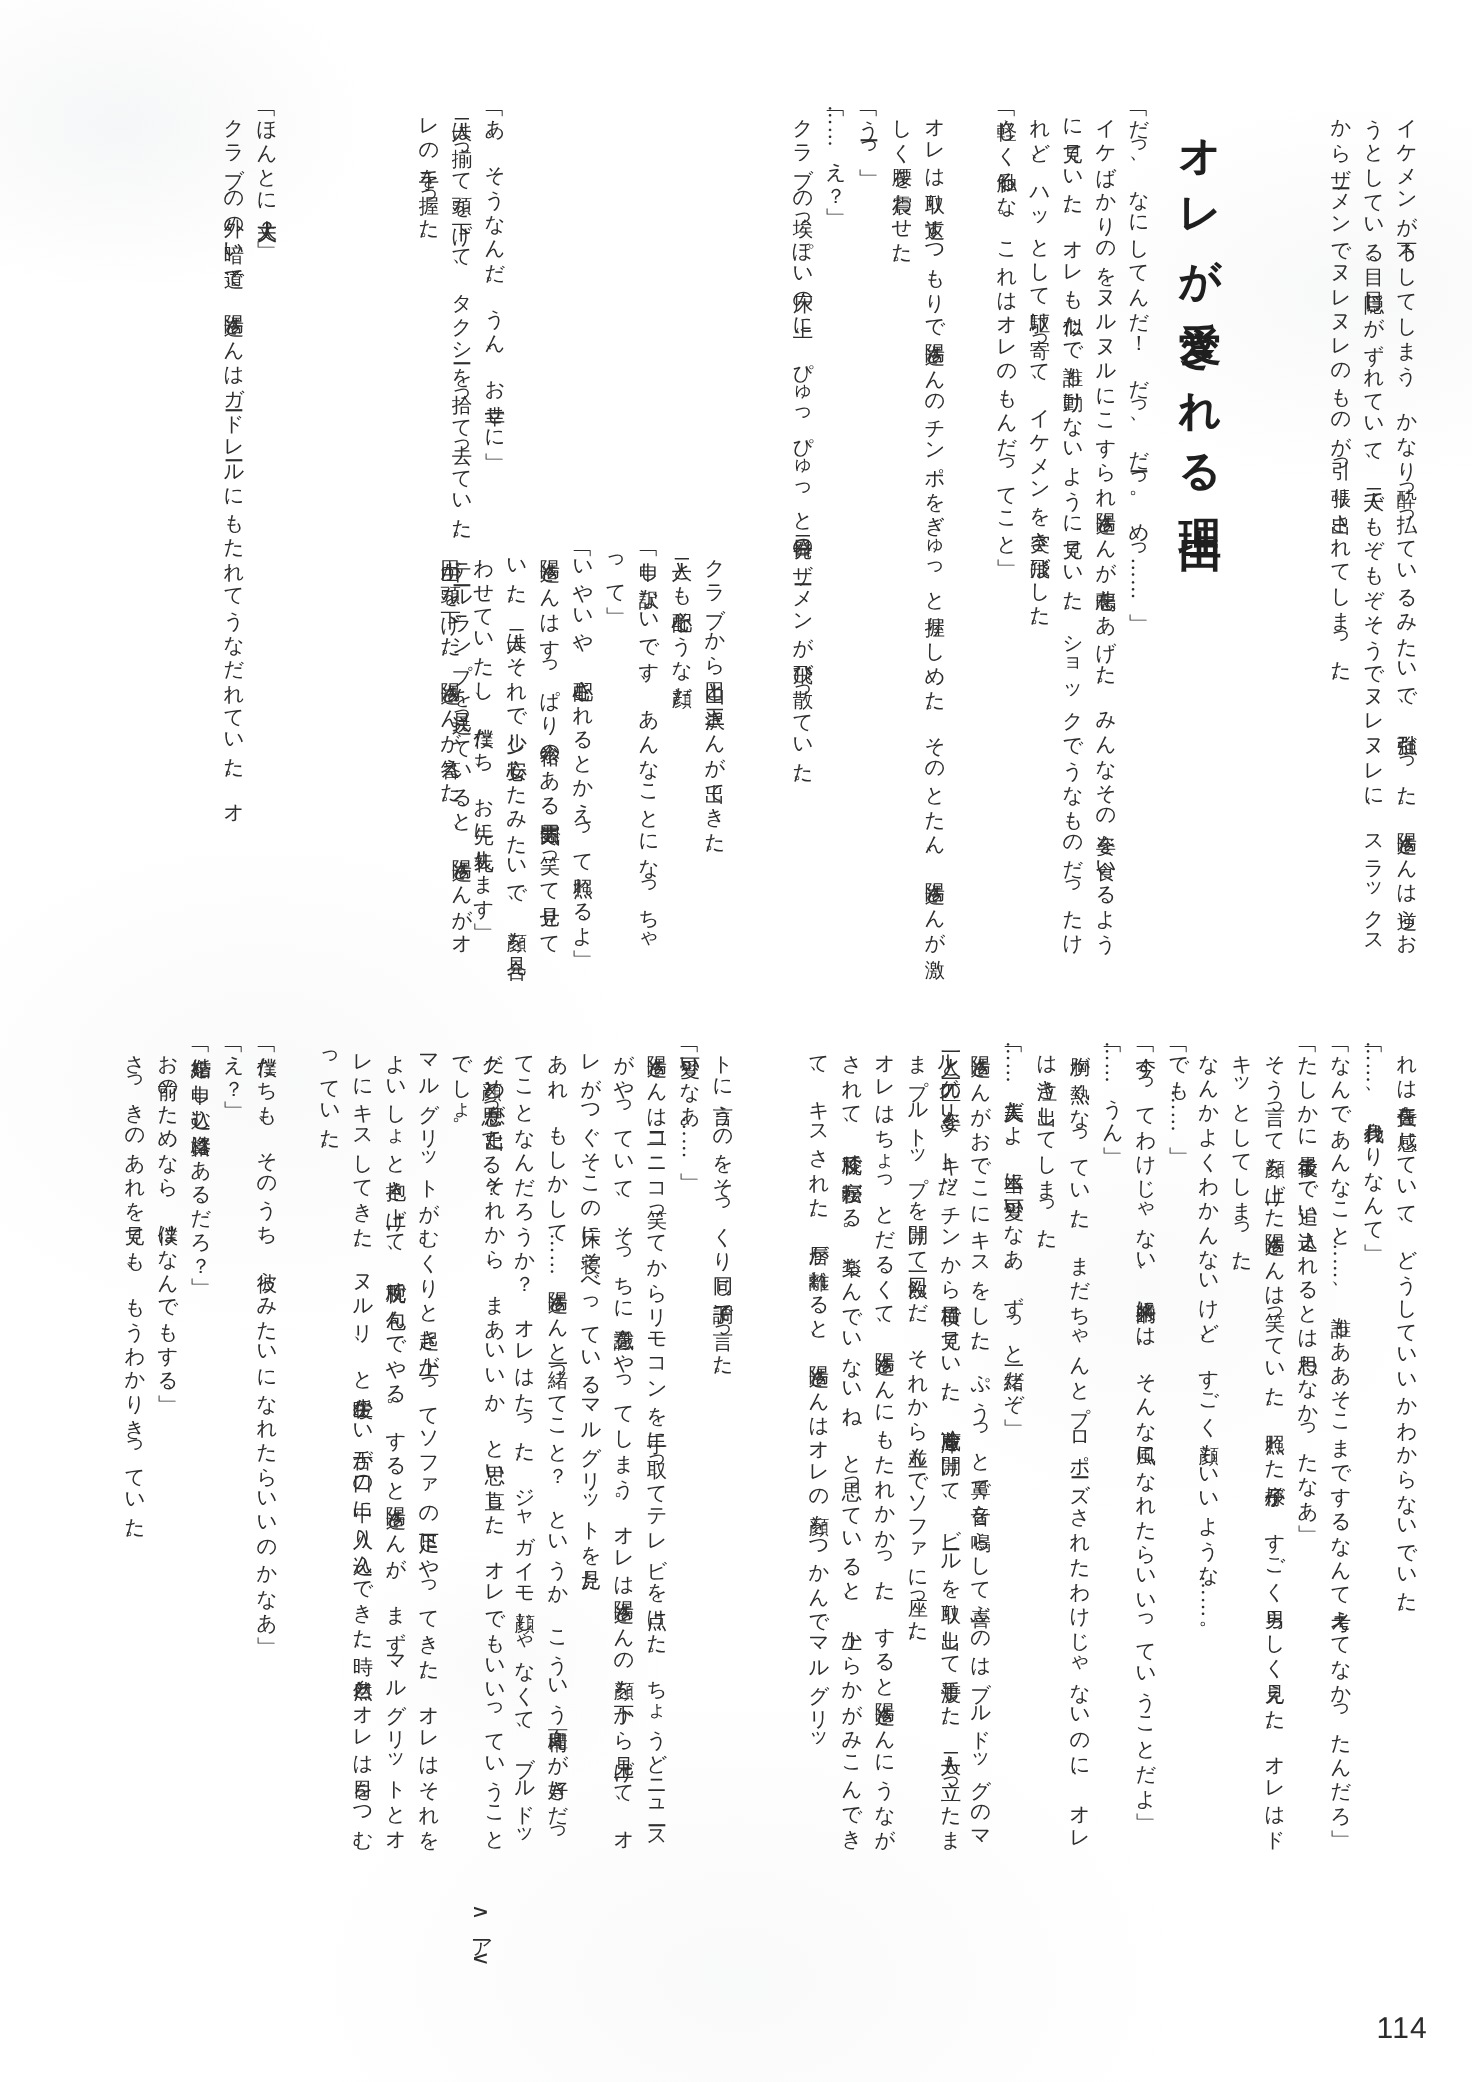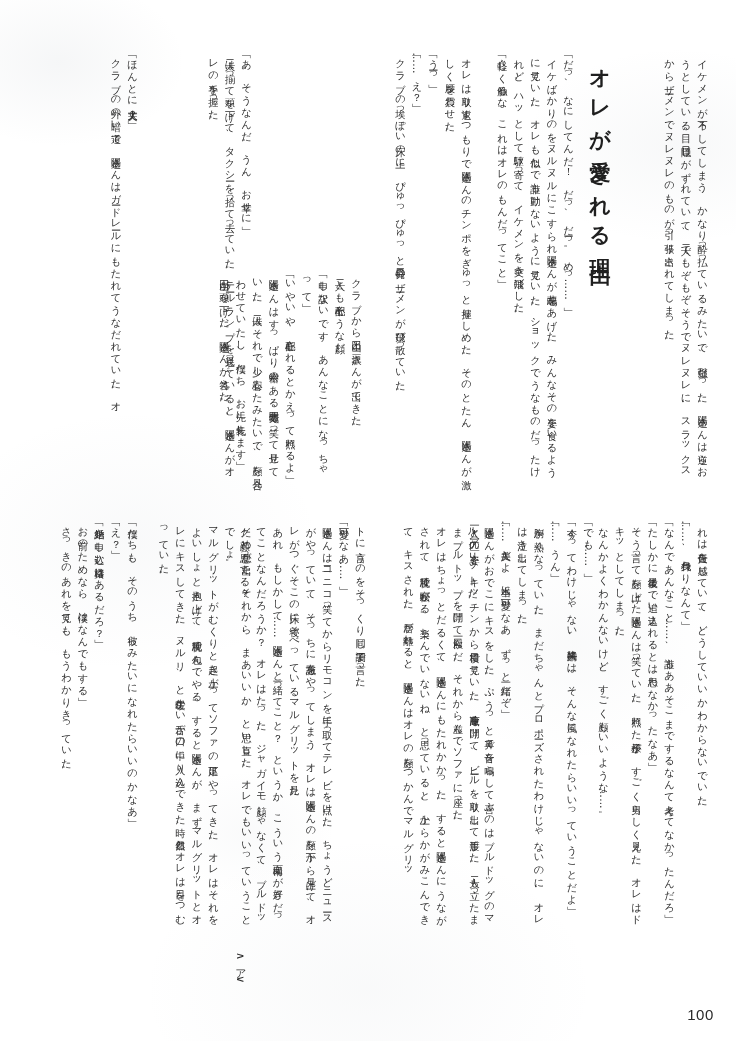--- a/index.html
+++ b/index.html
@@ -149,15 +149,15 @@
   <div class="vtext col-k">ため息が出た。それから、まあいいか、と思い直した。オレでもいいっていうことでしょ。
 マルグリットがむくりと起き上がってソファの足下にやってきた。オレはそれをよいしょと抱き上げて、腕枕で包んでやる。すると陽造さんが、まずマルグリットとオレにキスしてきた。ヌルリ、と生暖かい舌が口の中に入り込んできた時、自然とオレは目をつむっていた。</div>
   <div class="vtext col-l">「僕たちも、そのうち、彼らみたいになれたらいいのかなあ」
 「え？」
 「結婚を申し込む資格はあるだろ？」
 お前のためなら、僕はなんでもする」
 さっきのあれを見ても、もうわかりきっていた。</div>
 
   <div class="marker">∧ア∨</div>
 
-  <div class="page-number">100</div>
+  <div class="page-number">114</div>
 
 </div>
 
 </body></html>

